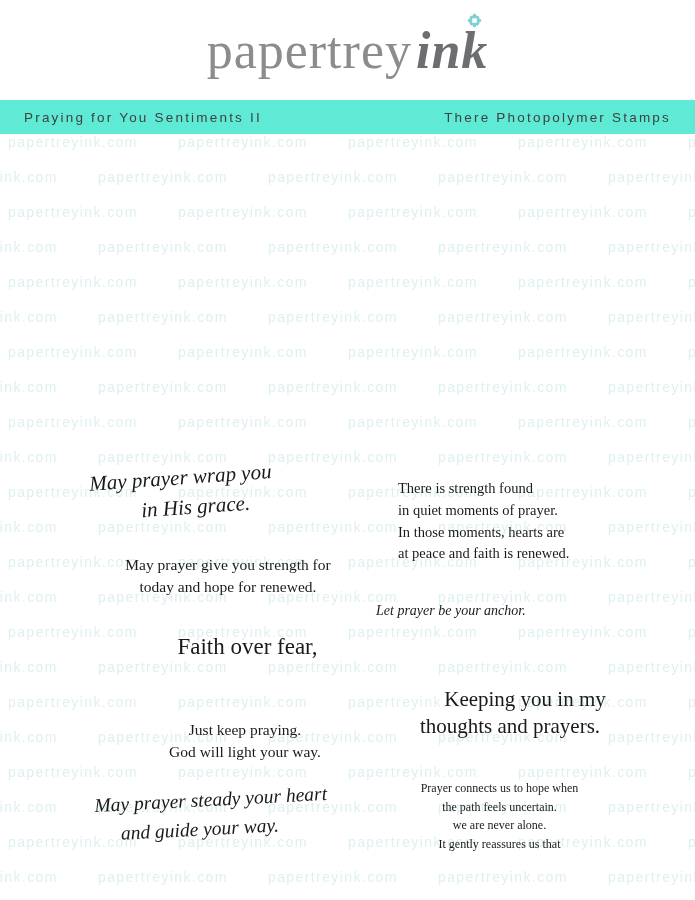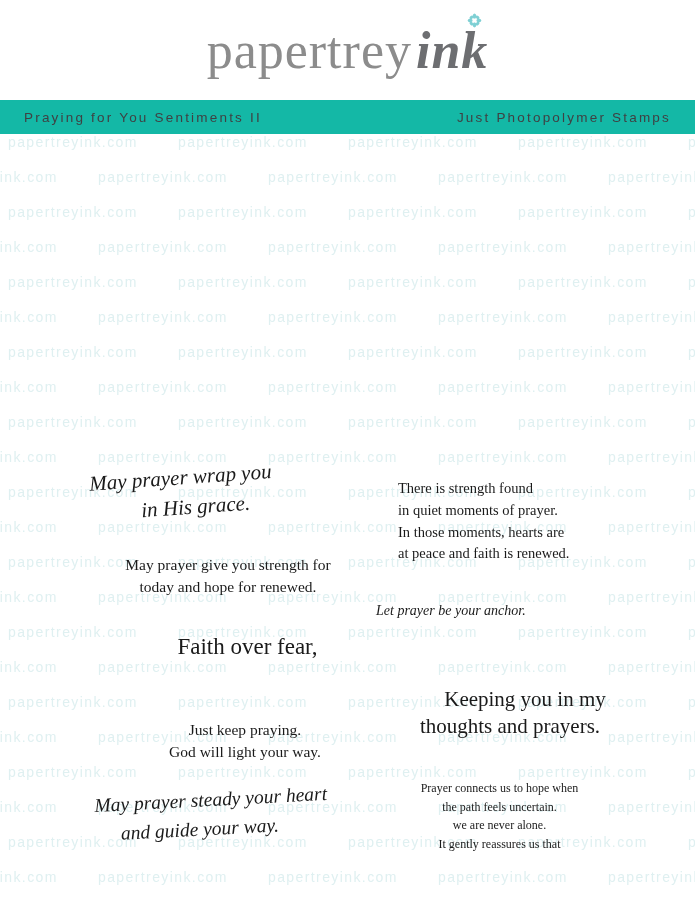--- a/index.html
+++ b/index.html
@@ -44,21 +44,21 @@
   .logo-flower {
     position: absolute;
     top: -8px;
     right: 6px;
     width: 15px;
     height: 15px;
   }
 
   
   .band {
-    background: #14b8a6;
+    background: #5eead4;
     height: 34px;
     display: flex;
     align-items: center;
     justify-content: space-between;
     padding: 0 24px;
     box-sizing: border-box;
   }
   .band-text {
     font-size: 13.5px;
     letter-spacing: 2.2px;
@@ -200,21 +200,21 @@
         <ellipse cx="14.1" cy="5.9" rx="3" ry="2" transform="rotate(45 14.1 5.9)"></ellipse>
         <ellipse cx="5.9" cy="14.1" rx="3" ry="2" transform="rotate(45 5.9 14.1)"></ellipse>
       </g>
       <circle cx="10" cy="10" r="2.2" fill="#ffffff"></circle>
     </svg>
   </div>
 </div>
 
 <div class="band">
   <div class="band-text">Praying for You Sentiments II</div>
-  <div class="band-text right">Just Photopolymer Stamps</div>
+  <div class="band-text right">There Photopolymer Stamps</div>
 </div>
 
 <div class="sheet">
 
   <div class="watermarks" id="watermarks">
       <div class="wm-row" style="top: 0px; left: 8px;"><span>papertreyink.com</span><span>papertreyink.com</span><span>papertreyink.com</span><span>papertreyink.com</span><span>papertreyink.com</span></div>
       <div class="wm-row" style="top: 35px; left: -72px;"><span>papertreyink.com</span><span>papertreyink.com</span><span>papertreyink.com</span><span>papertreyink.com</span><span>papertreyink.com</span></div>
       <div class="wm-row" style="top: 70px; left: 8px;"><span>papertreyink.com</span><span>papertreyink.com</span><span>papertreyink.com</span><span>papertreyink.com</span><span>papertreyink.com</span></div>
       <div class="wm-row" style="top: 105px; left: -72px;"><span>papertreyink.com</span><span>papertreyink.com</span><span>papertreyink.com</span><span>papertreyink.com</span><span>papertreyink.com</span></div>
       <div class="wm-row" style="top: 140px; left: 8px;"><span>papertreyink.com</span><span>papertreyink.com</span><span>papertreyink.com</span><span>papertreyink.com</span><span>papertreyink.com</span></div>

